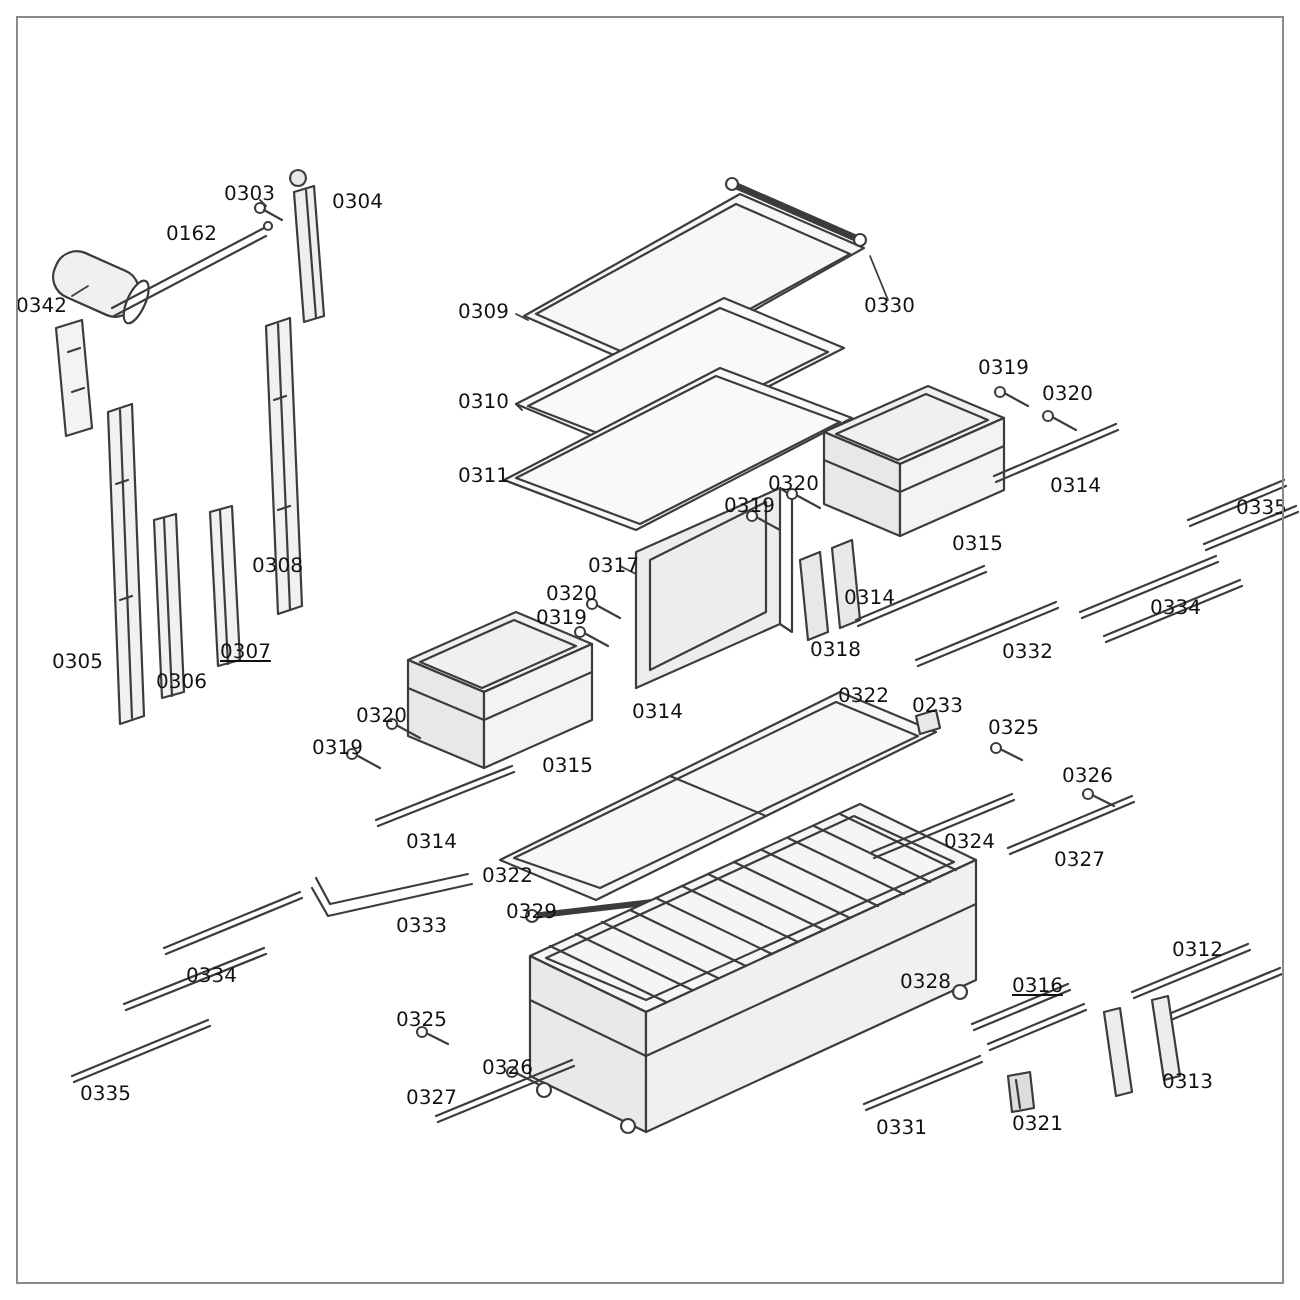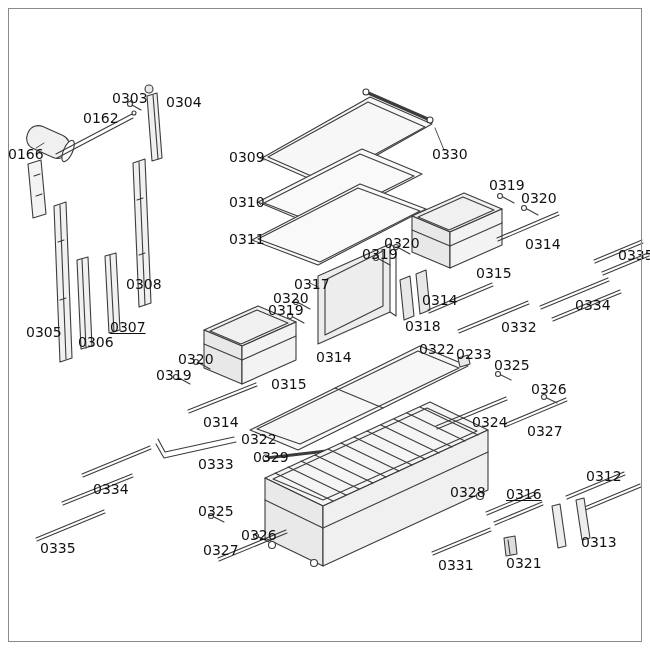--- a/index.html
+++ b/index.html
@@ -3,21 +3,21 @@
 <meta charset="utf-8">
 <style>
   * { margin:0; padding:0; box-sizing:border-box; }
   html,body { width:650px; height:650px; background:#fff; overflow:hidden;
               font-family:"DejaVu Sans","Liberation Sans",sans-serif; }
   .stage { position:relative; width:650px; height:650px; background:#fff; }
   .frame { position:absolute; left:8px; top:8px; width:634px; height:634px;
            border:1px solid #8a8a8a; pointer-events:none; }
   svg.diagram { position:absolute; left:0; top:0; width:650px; height:650px; }
   .label-layer { position:absolute; left:0; top:0; width:650px; height:650px; }
-  .part-label { position:absolute; font-size:14px; line-height:12px; color:#111;
+  .part-label { position:absolute; font-size:10px; line-height:12px; color:#111;
                 white-space:nowrap;text-align:center; }
 </style>
 </head>
 <body>
 
 <div class="stage">
 
   <svg class="diagram" viewBox="0 0 650 650">
     <g stroke="#3c3c3c" stroke-width="1.1" fill="none" stroke-linecap="round" stroke-linejoin="round">
 
@@ -292,21 +292,21 @@
         <line x1="130" y1="100" x2="133" y2="103"></line>
         <line x1="444" y1="150" x2="435" y2="128"></line>
         <line x1="258" y1="157" x2="264" y2="160"></line>
         <line x1="258" y1="202" x2="261" y2="205"></line>
         <line x1="310" y1="283" x2="318" y2="287"></line>
       </g>
     </g>
   </svg>
 
   <div class="label-layer">
-      <div class="part-label" style="left: 8px; top: 148px; color: rgb(17, 17, 17);">0166</div>
+      <div class="part-label" style="left: 8px; top: 148px; color: rgb(17, 17, 17);">0342</div>
       <div class="part-label" style="left: 83px; top: 112px; color: rgb(17, 17, 17);">0162</div>
       <div class="part-label" style="left: 112px; top: 92px; color: rgb(17, 17, 17);">0303</div>
       <div class="part-label" style="left: 166px; top: 96px; color: rgb(17, 17, 17);">0304</div>
       <div class="part-label" style="left: 26px; top: 326px; color: rgb(17, 17, 17);">0305</div>
       <div class="part-label" style="left: 78px; top: 336px; color: rgb(17, 17, 17);">0306</div>
       <div class="part-label" style="left: 110px; top: 321px; color: rgb(17, 17, 17); text-decoration: underline;">0307</div>
       <div class="part-label" style="left: 126px; top: 278px; color: rgb(17, 17, 17);">0308</div>
       <div class="part-label" style="left: 229px; top: 151px; color: rgb(17, 17, 17);">0309</div>
       <div class="part-label" style="left: 229px; top: 196px; color: rgb(17, 17, 17);">0310</div>
       <div class="part-label" style="left: 229px; top: 233px; color: rgb(17, 17, 17);">0311</div>

